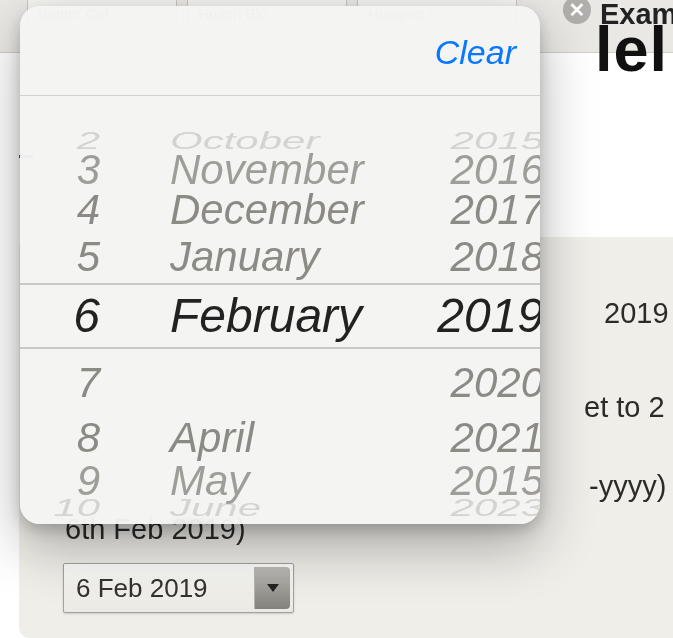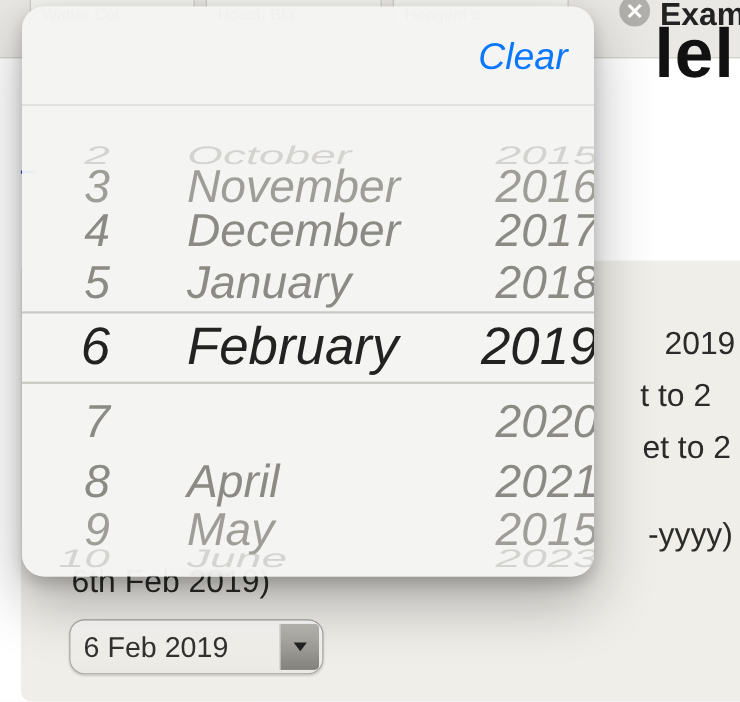--- a/index.html
+++ b/index.html
@@ -49,21 +49,21 @@
     .bp-line.r1 { left:585px; top:60px; }
     .bp-line.r2 { left:563px; top:107px; }
     .bp-line.r3 { left:565px; top:154px;text-align:center; }
     .bp-line.r4 { left:570px; top:233px; }
     .bp-line.r5 { left:46px;  top:276px; }
 
     
     .date-select {
       position:absolute; left:63px; top:563px; width:231px; height:50px;
       background:linear-gradient(#fdfdfc,#f2f1ec 45%,#eae9e3);
-      border:1px solid #a3a29e; border-radius:14px;
+      border:1px solid #a3a29e; border-radius:2px;
       display:flex; align-items:center; padding:0 10px 0 12px;
       box-shadow:0 1px 0 #fff inset, 0 1px 2px rgba(0,0,0,.15);
     }
     .date-select span { font-size:26px; color:#323230; }
     .select-handle {
       position:absolute; right:3px; top:3px; bottom:3px; width:36px;
       border-left:1px solid #b6b5b0;
       background:linear-gradient(#bdbcb7,#82817c);
       border-radius:0 4px 4px 0;
       display:flex; align-items:center; justify-content:center;
@@ -130,21 +130,20 @@
   <div class="bg-tab bg-tab-2">Hoach Blo</div>
   <div class="bg-tab bg-tab-3">Hongent c</div>
   <div class="close-btn">✕</div>
   <div class="heading-right">Examp</div>
 </div>
 <div class="big-partial">lel</div>
 <div class="link-underline"></div>
 
 <div class="back-panel">
   <div class="bp-line r1">2019</div>
-  <div class="bp-line r2">t to 2</div>
   <div class="bp-line r3">et to 2</div>
   <div class="bp-line r4">-yyyy)</div>
   <div class="bp-line r5">6th Feb 2019)</div>
 </div>
 
 <div class="date-select">
   <span>6 Feb 2019</span>
   <div class="select-handle"></div>
 </div>
 

